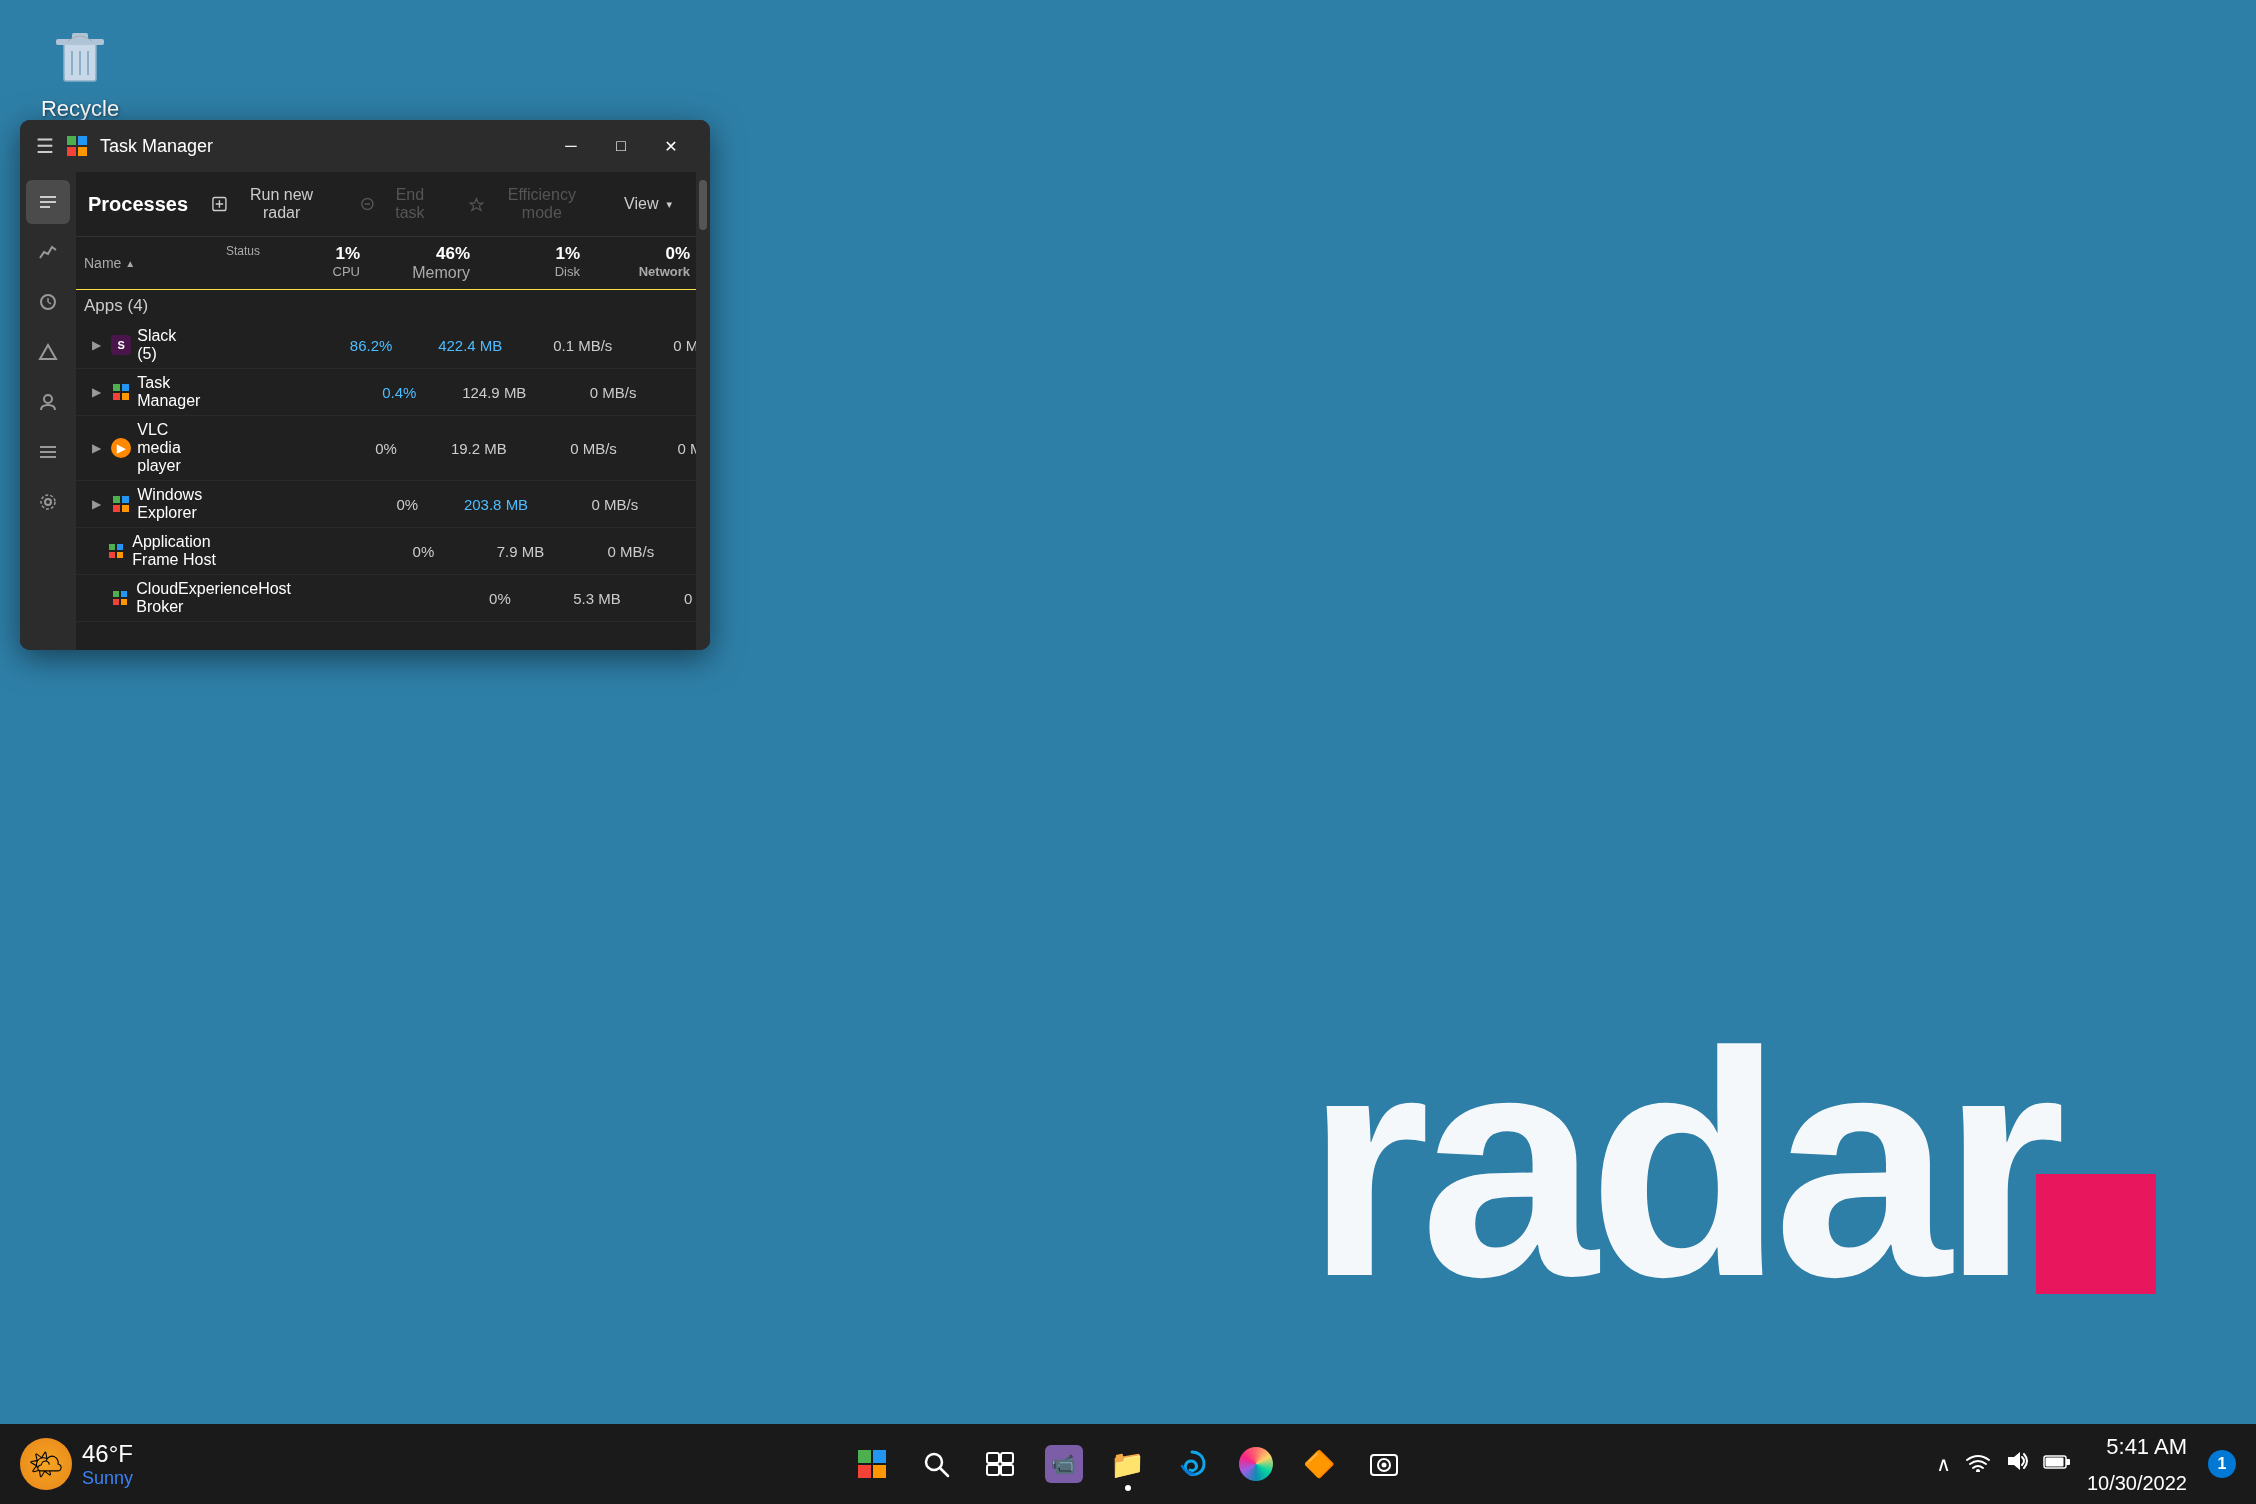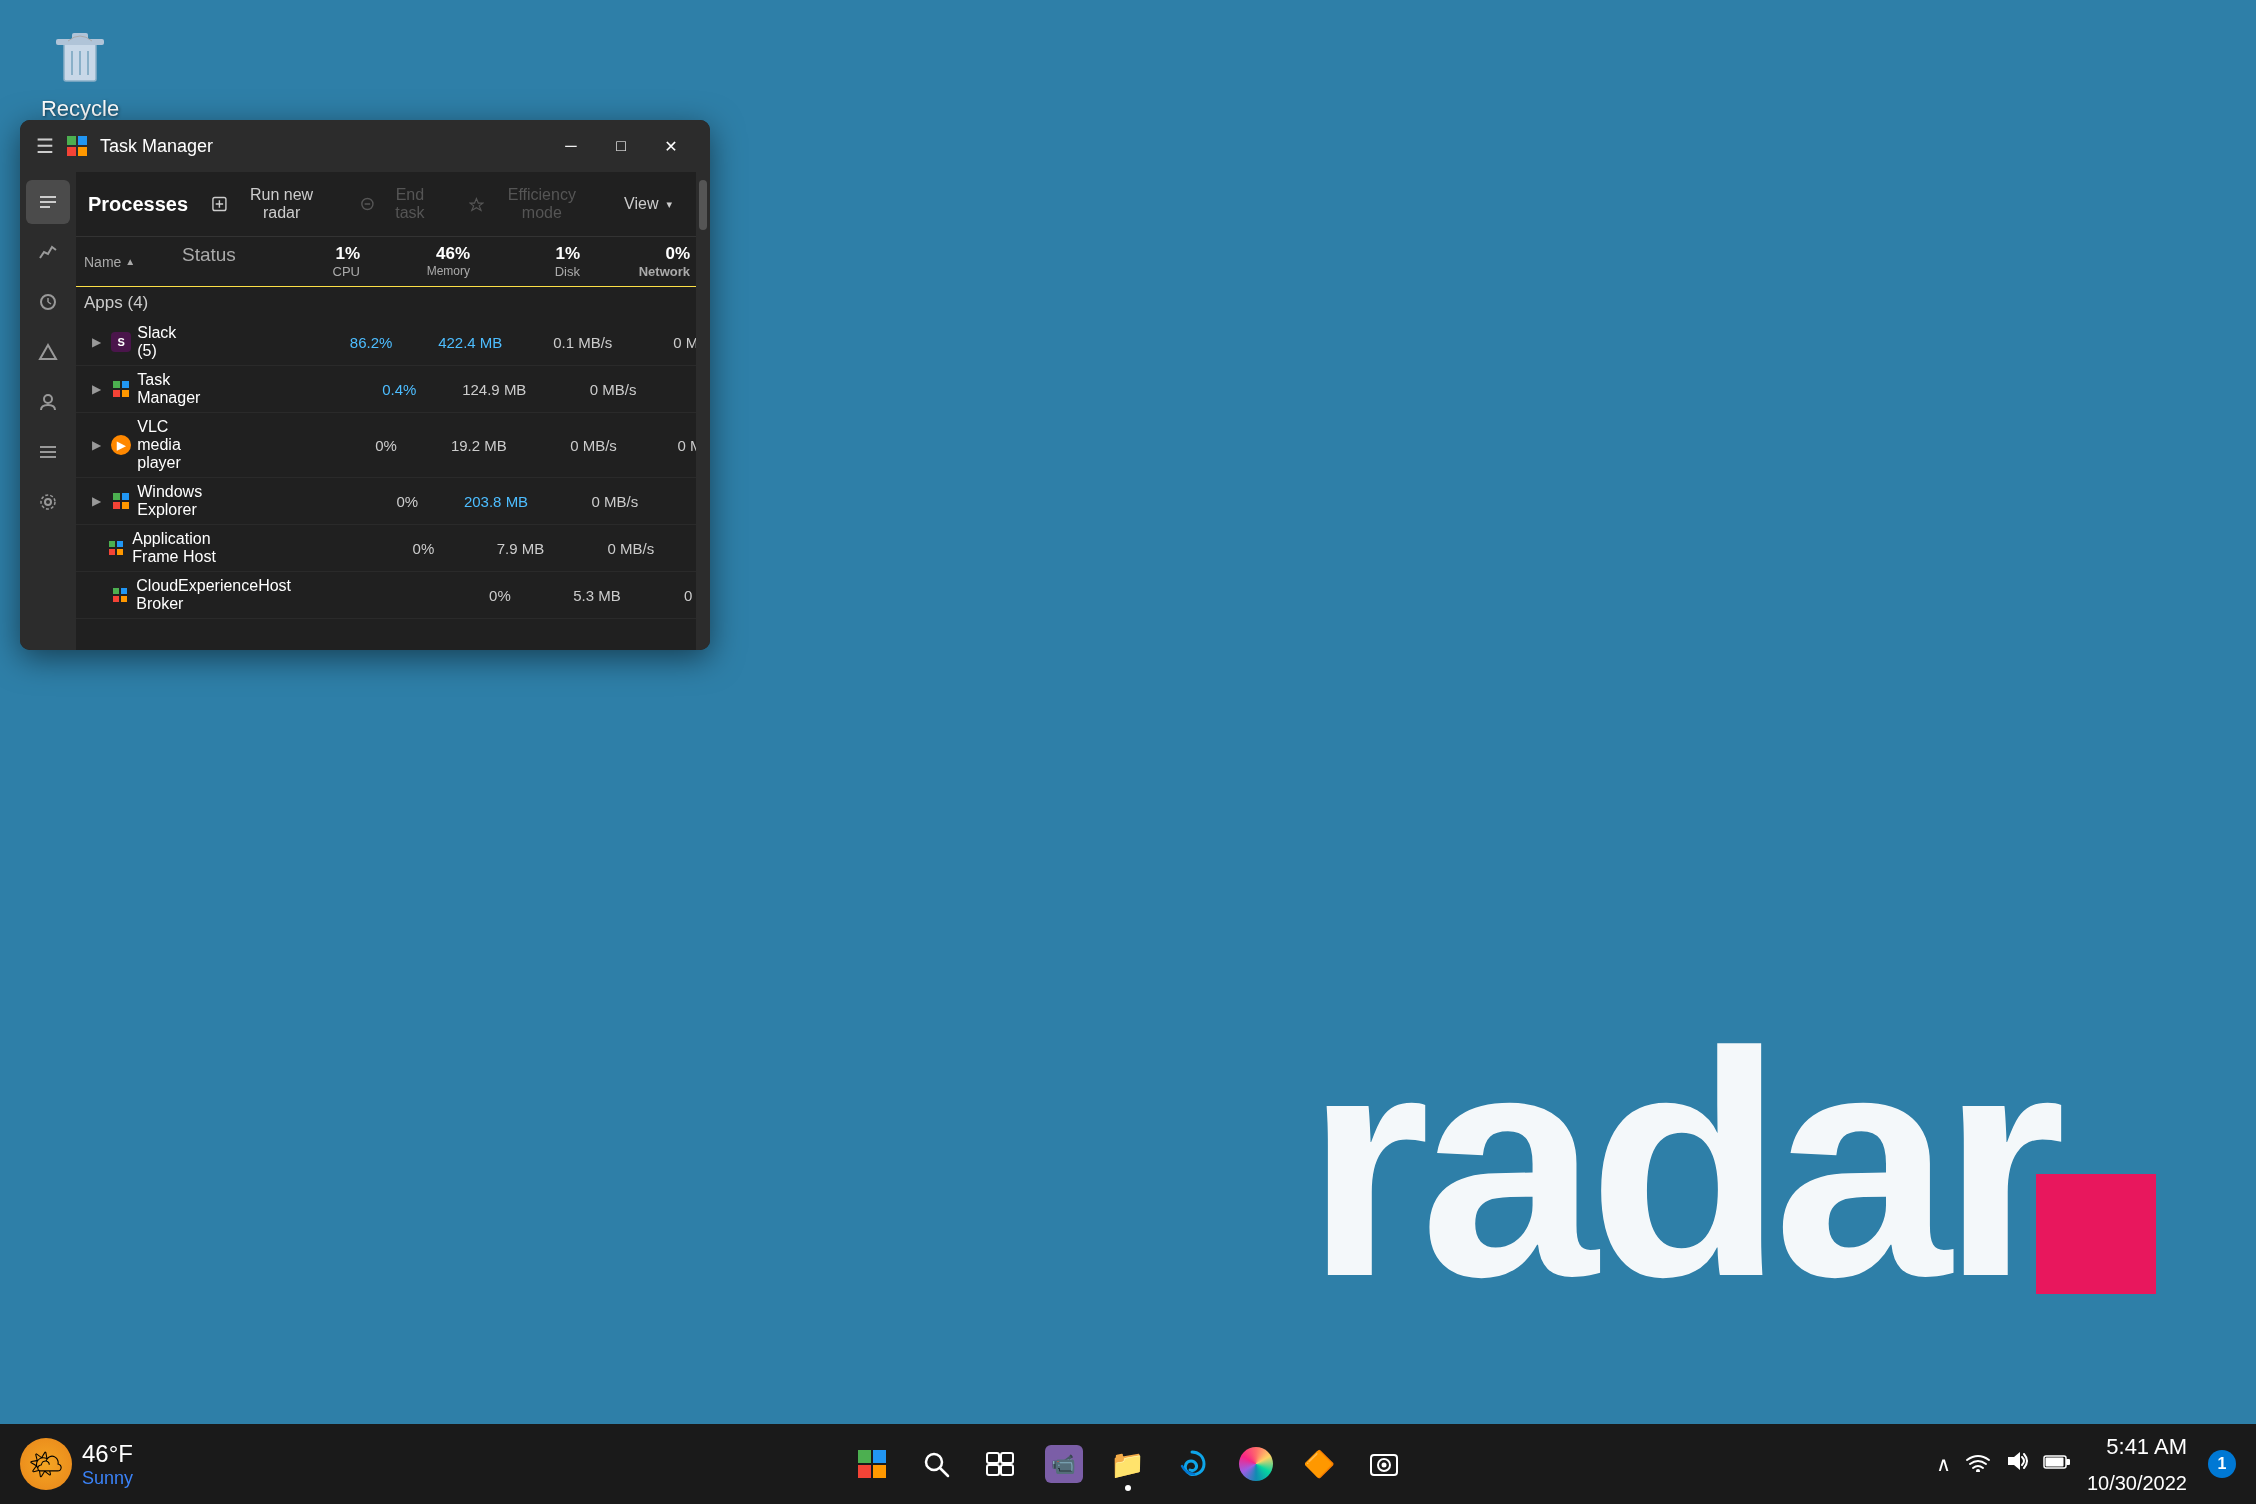--- a/index.html
+++ b/index.html
@@ -512,30 +512,30 @@
           <span>View</span>
           <span style="font-size:11px; margin-left:2px;">▾</span>
         </button>
       </div>
 
       <div style="display:grid; grid-template-columns: 1fr 90px 100px 110px 110px 110px; background:#202020; border-bottom: 1px solid #fde047; padding: 4px 0;">
         <div style="display:flex; align-items:center; padding: 3px 8px; color:#aaa; font-size:14px; cursor:pointer;">
           <span>Name</span>
           <span style="font-size:10px; margin-left:4px;">▲</span>
         </div>
-        <div style="text-align:left; padding:3px 6px; color:#aaa; font-size:19px;">
+        <div style="text-align:right; padding:3px 6px; color:#aaa; font-size:12px;">
           <span>Status</span>
         </div>
         <div style="text-align:right; padding:3px 6px;">
           <div style="color:white; font-size:17px; font-weight:600; text-align:right;">1%</div>
           <div style="color:#aaa; font-size:13px; text-align:right;">CPU</div>
         </div>
         <div style="text-align:right; padding:3px 6px;">
           <div style="color:white; font-size:17px; font-weight:600; text-align:right;">46%</div>
-          <div style="color:#aaa; font-size:12px; text-align:right;">Memory</div>
+          <div style="color:#aaa; font-size:16px; text-align:right;">Memory</div>
         </div>
         <div style="text-align:right; padding:3px 6px;">
           <div style="color:white; font-size:17px; font-weight:600; text-align:right;">1%</div>
           <div style="color:#aaa; font-size:13px; text-align:right;">Disk</div>
         </div>
         <div style="text-align:right; padding:3px 6px;">
           <div style="color:white; font-size:17px; font-weight:600; text-align:right;">0%</div>
           <div style="color:#aaa; font-size:13px; text-align:right;font-weight:bold;">Network</div>
         </div>
       </div>

